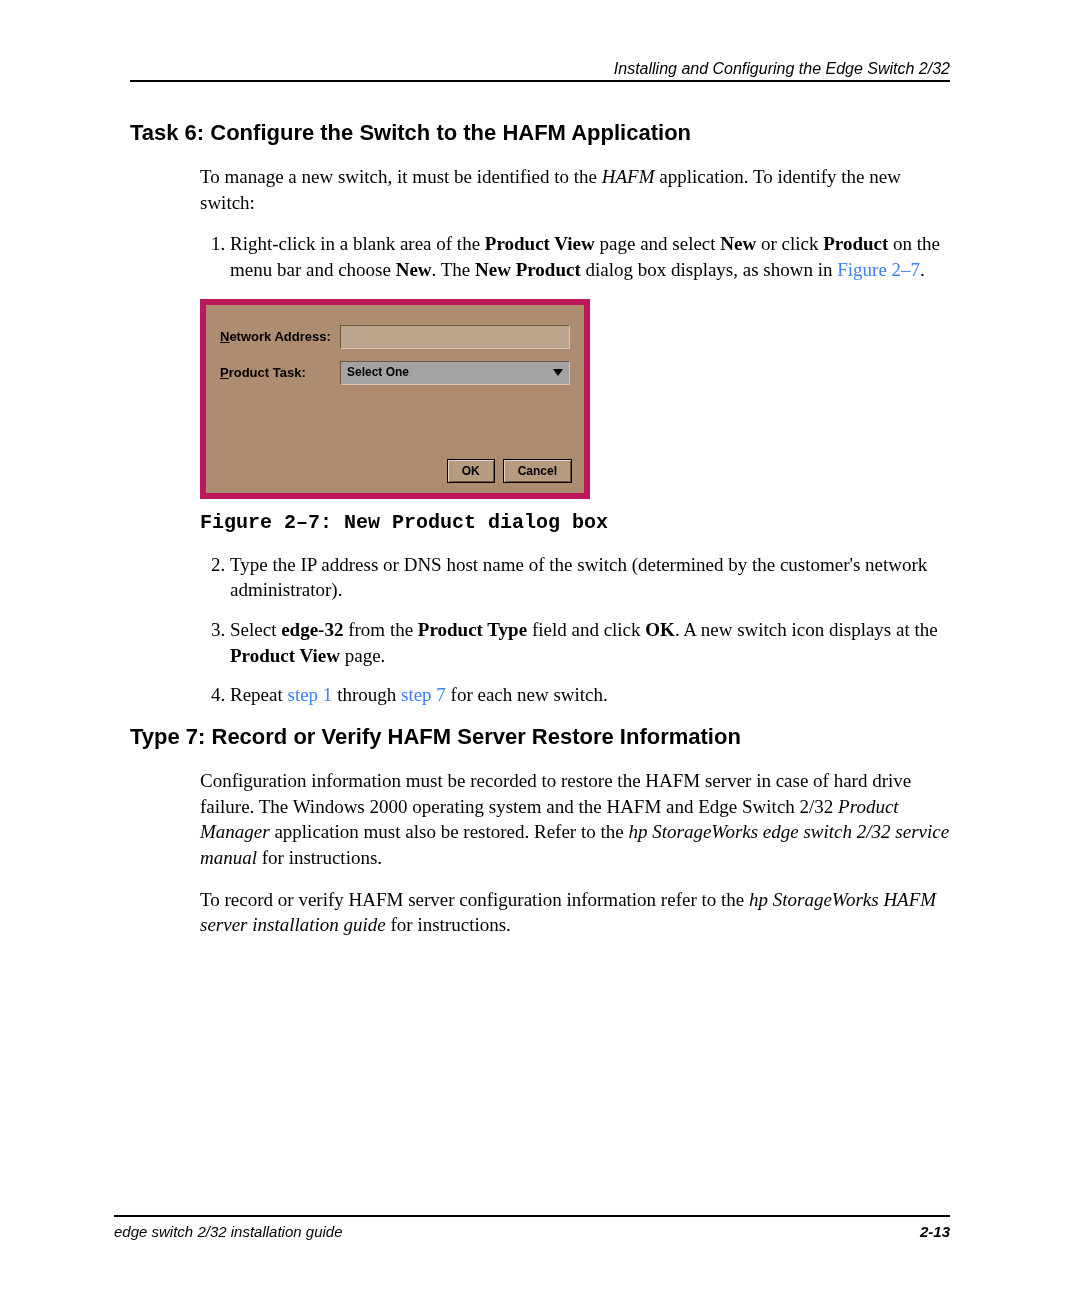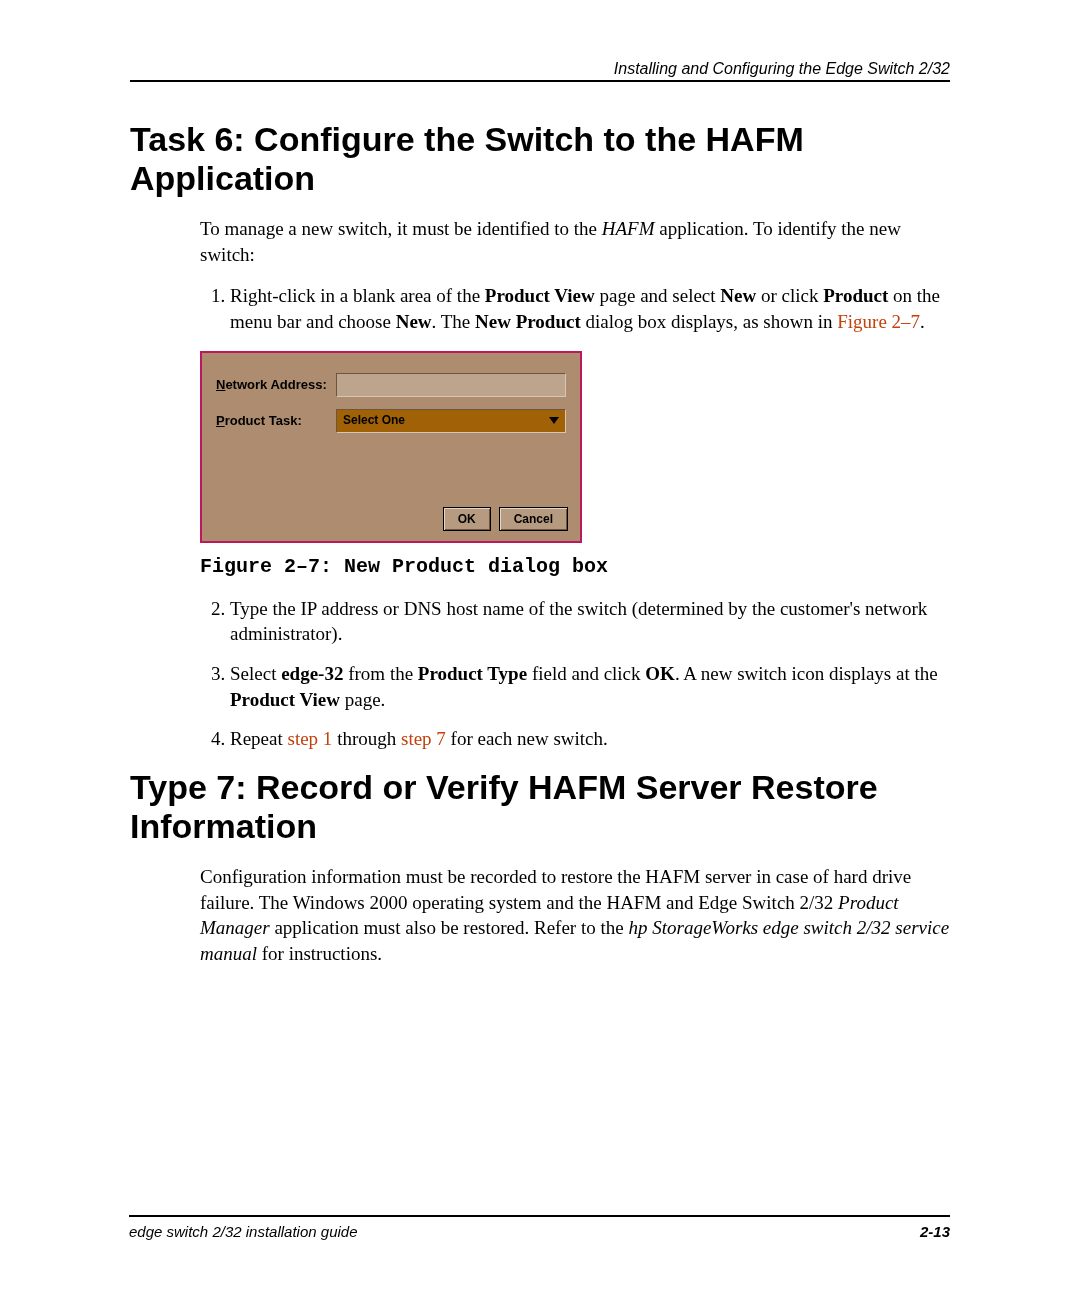--- a/index.html
+++ b/index.html
@@ -23,64 +23,64 @@
     font-style: italic;
     font-family: Arial, Helvetica, sans-serif;
     font-size: 16px;
     border-bottom: 2px solid #000;
     padding-bottom: 2px;
     margin-bottom: 38px;
   }
   h2 {
     font-family: Arial, Helvetica, sans-serif;
     font-weight: 700;
-    font-size: 34px;
+    font-size: 22px;
     margin: 0 0 18px 0;
   }
   .body-block {
     margin-left: 70px;
     font-size: 19px;
     line-height: 1.35;
   }
   .para { margin: 0 0 16px 0; }
   ol { padding-left: 30px; margin: 0 0 16px 0; }
   li { margin-bottom: 14px; }
-  .link { color: #c2410c; }
+  .link { color: #3b82f6; }
   .bold { font-weight: 700; margin-top: 32px; }
   .italic { font-style: italic; }
   .fig-caption {
     font-family: Liberation Mono, monospace;
     font-weight: 700;
     font-size: 20px;
     margin: 10px 0 16px 0;
   }
   
   .dialog {
     width: 378px;
     background: #ad8c6f;
-    border: 2px solid #be185d;
+    border: 6px solid #be185d;
     padding: 0;
     margin-bottom: 4px;
   }
   .dialog-body {
     padding: 20px 14px 54px 14px;
   }
   .drow { display:flex; align-items:center; margin-bottom:12px; }
   .dlabel {
     width: 120px;
     font-family: Arial, Helvetica, sans-serif;
     font-weight: 700;
     font-size: 13px;
     color:#000;
   }
   .dlabel .ul { text-decoration: underline; }
   .dfield {
     flex: 1;
     height: 22px;
-    background: #a16207;
+    background: #a3a3a3;
     border: 1px solid #6b553f;
     border-bottom-color:#d7c6b4;
     border-right-color:#d7c6b4;
     display:flex;
     align-items:center;
     padding: 0 6px;
     font-family: Arial, Helvetica, sans-serif;
     font-weight:700;
     font-size:12px;
     justify-content: space-between;
@@ -101,21 +101,21 @@
     font-family: Arial, Helvetica, sans-serif;
     font-weight:700;
     font-size:12px;
     padding:3px 14px;
     background:#b79b80;
     border:1px solid #000;
     box-shadow: inset 1px 1px 0 #e2d4c4, inset -1px -1px 0 #6b553f;
   }
   .footer {
     position:absolute;
-    left:129px;
+    left:114px;
     right:130px;
     bottom:56px;
     border-top:2px solid #000;
     padding-top:6px;
     font-family: Arial, Helvetica, sans-serif;
     display:flex;
     justify-content:space-between;
     font-size:15px;
   }
   .footer .left { font-style: italic; }
@@ -176,20 +176,23 @@
     </ol>
 
   </div>
 
   <h2>Type 7: Record or Verify HAFM Server Restore Information</h2>
 
   <div class="body-block">
     <p class="para">
       <span>Configuration information must be recorded to restore the HAFM server in case of hard drive failure. The Windows 2000 operating system and the HAFM and Edge Switch 2/32 </span><span class="italic">Product Manager</span><span> application must also be restored. Refer to the </span><span class="italic">hp StorageWorks edge switch 2/32 service manual</span><span> for instructions.</span>
     </p>
+    <p class="para">
+      <span>To record or verify HAFM server configuration information refer to the </span><span class="italic">hp StorageWorks HAFM server installation guide</span><span> for instructions.</span>
+    </p>
   </div>
 
   <div class="footer">
     <span class="left">edge switch 2/32 installation guide</span>
     <span class="right">2-13</span>
   </div>
 
 </div>
 
 </body></html>

